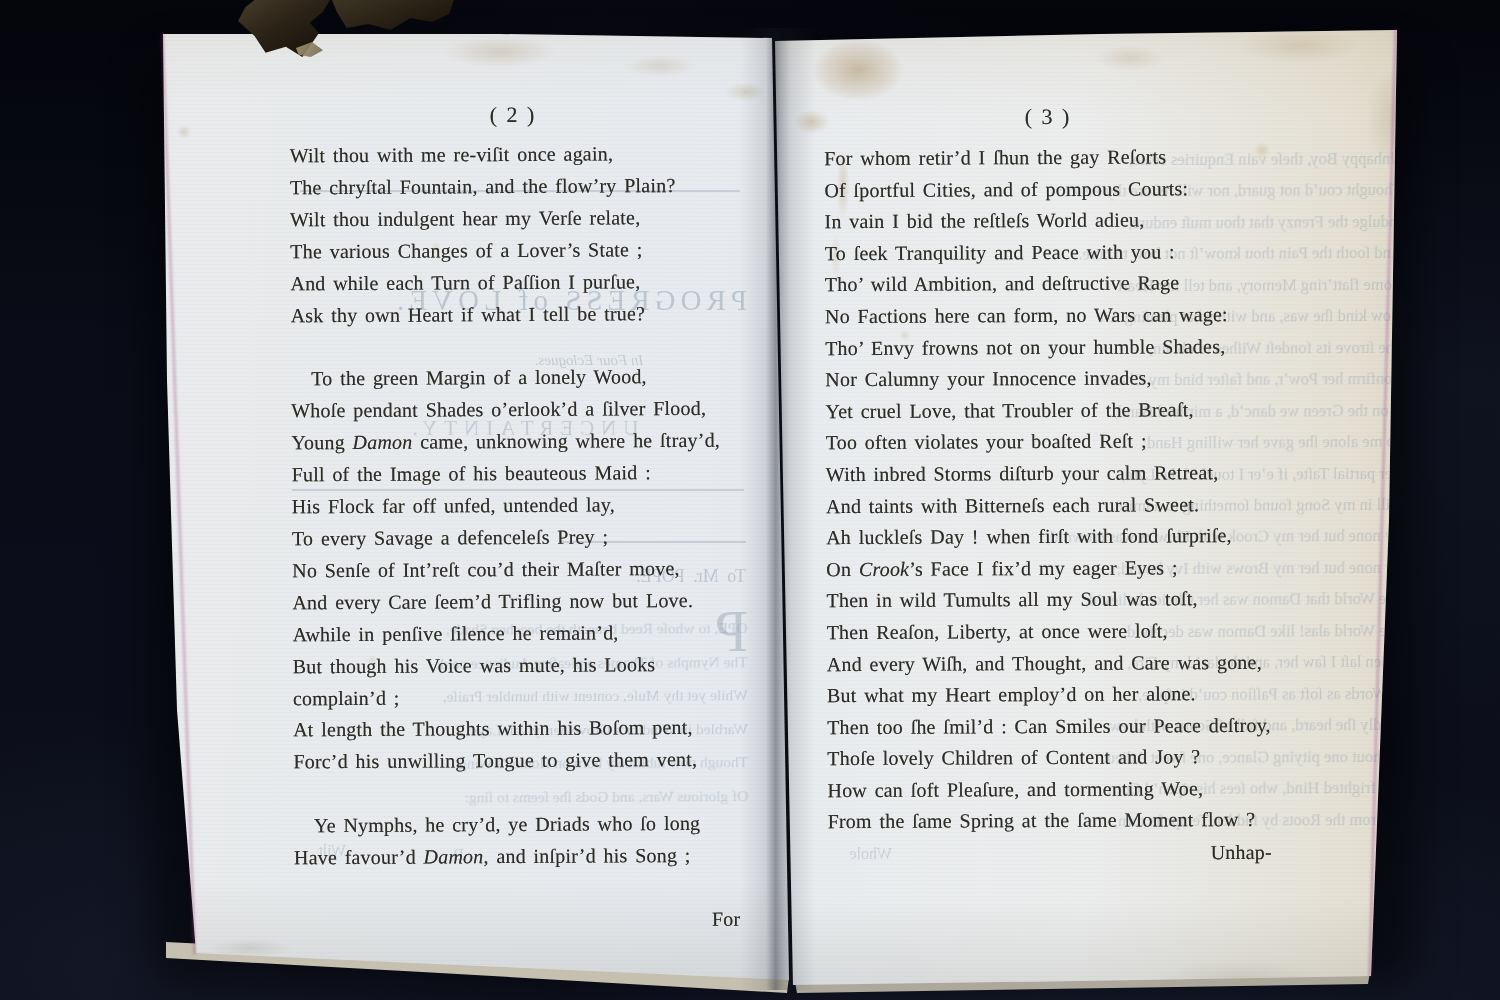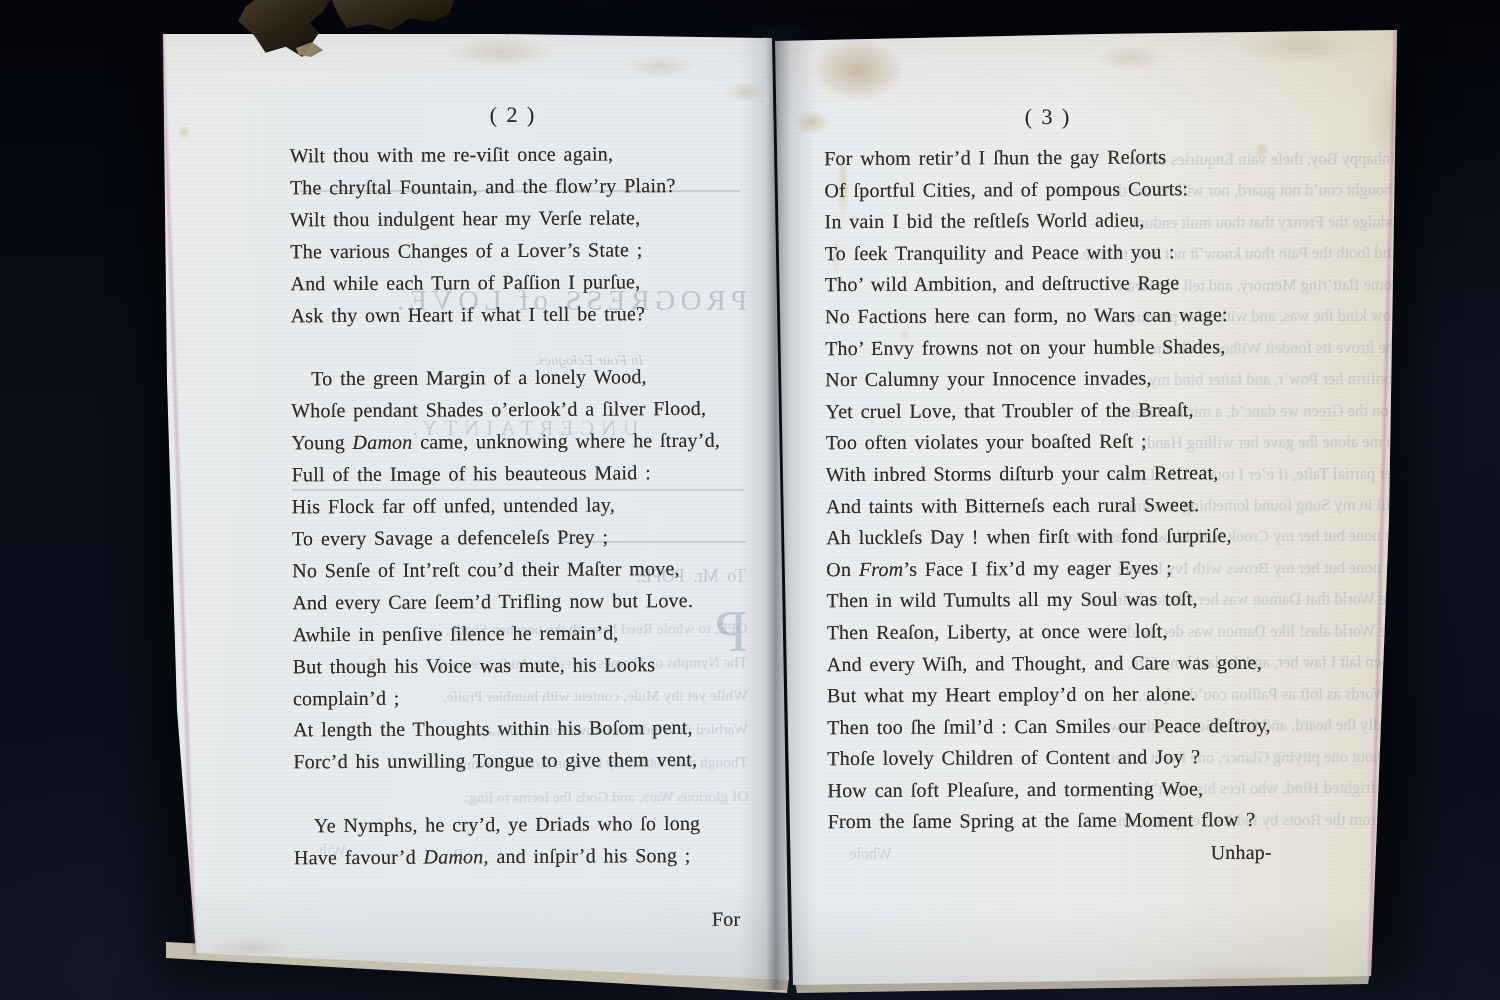--- a/index.html
+++ b/index.html
@@ -201,21 +201,21 @@
           <div>To ſeek Tranquility and Peace with you :</div>
           <div>Tho’ wild Ambition, and deſtructive Rage</div>
           <div>No Factions here can form, no Wars can wage:</div>
           <div>Tho’ Envy frowns not on your humble Shades,</div>
           <div>Nor Calumny your Innocence invades,</div>
           <div>Yet cruel Love, that Troubler of the Breaſt,</div>
           <div>Too often violates your boaſted Reſt ;</div>
           <div>With inbred Storms diſturb your calm Retreat,</div>
           <div>And taints with Bitterneſs each rural Sweet.</div>
           <div>Ah luckleſs Day ! when firſt with fond ſurpriſe,</div>
-          <div>On <i>From</i>’s Face I fix’d my eager Eyes ;</div>
+          <div>On <i>Crook</i>’s Face I fix’d my eager Eyes ;</div>
           <div>Then in wild Tumults all my Soul was toſt,</div>
           <div>Then Reaſon, Liberty, at once were loſt,</div>
           <div>And every Wiſh, and Thought, and Care was gone,</div>
           <div>But what my Heart employ’d on her alone.</div>
           <div>Then too ſhe ſmil’d : Can Smiles our Peace deſtroy,</div>
           <div>Thoſe lovely Children of Content and Joy ?</div>
           <div>How can ſoft Pleaſure, and tormenting Woe,</div>
           <div>From the ſame Spring at the ſame Moment flow ?</div>
         </div>
       <div class="catchword">Unhap-</div>

